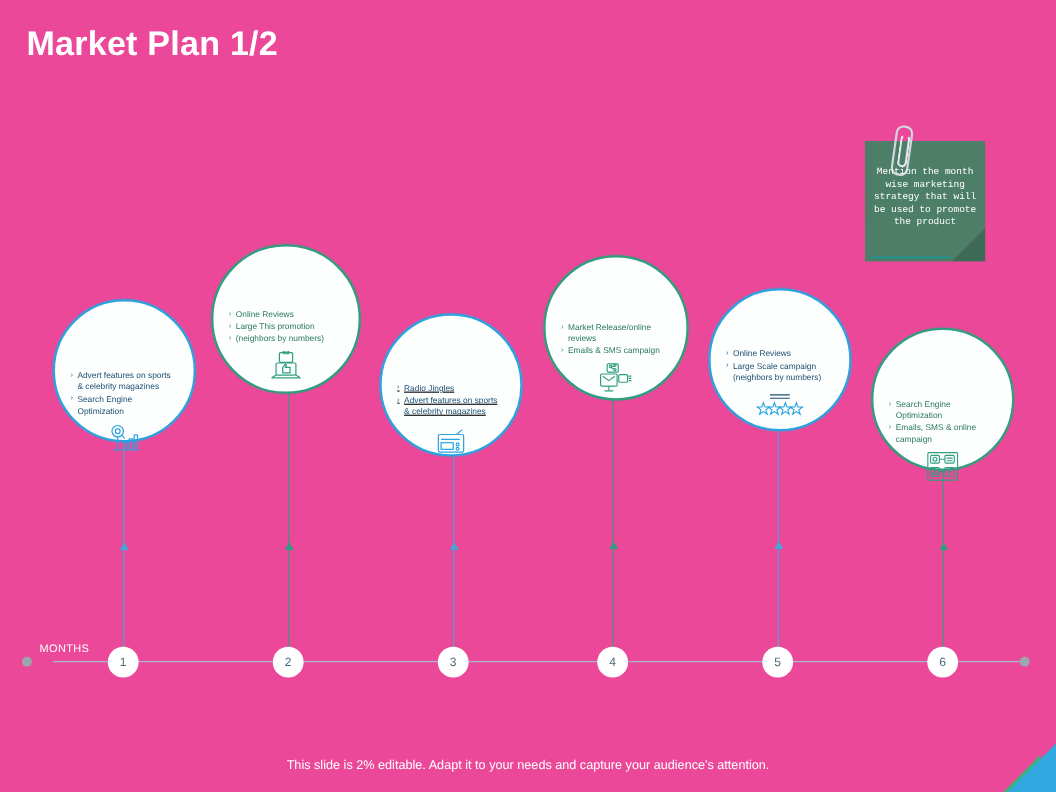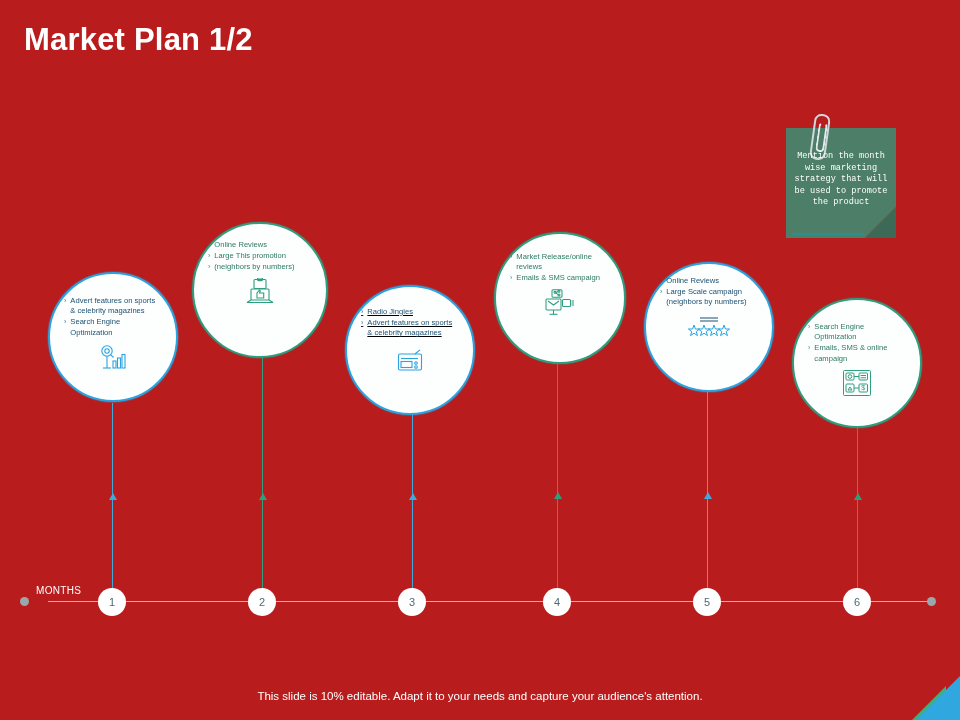--- a/index.html
+++ b/index.html
@@ -2,21 +2,21 @@
 <html><head>
 <meta charset="utf-8">
 <style>
   html,body{margin:0;padding:0;}
   body{
     width:960px;height:720px;overflow:hidden;
     background:#125a7c;
     font-family:"Liberation Sans", sans-serif;
     position:relative;
   }
-  .slide{position:absolute;inset:0;background:#b91c1c;overflow:hidden;}
+  .slide{position:absolute;inset:0;background:#ec4899;overflow:hidden;}
 
   
   .title{
     position:absolute;left:24px;top:22px;
     font-size:31px;font-weight:bold;color:#ffffff;
     letter-spacing:.2px;
   }
 
   
   .note-wrap{position:absolute;left:786px;top:128px;width:110px;height:110px;font-family:Liberation Mono, monospace;}
@@ -50,21 +50,21 @@
 
   
   .bubble{
     position:absolute;border-radius:50%;
     background:#fdfefe;
     box-sizing:border-box;
     display:flex;flex-direction:column;align-items:center;
   }
   .bubble.blue{border:2.5px solid #2aa3e0;box-shadow:0 0 0 1px rgba(42,163,224,.25);}
   .bubble.green{border:2.5px solid #2e9e7e;box-shadow:0 0 0 1px rgba(46,158,126,.22);}
-  .bullets{width:100%;padding:0 14px;box-sizing:border-box;}
+  .bullets{width:100%;padding:0 14px;box-sizing:border-box;margin-top:41px;}
   .bullet{
     display:flex;align-items:flex-start;
     font-size:7.6px;line-height:10.2px;margin-bottom:1px;
   }
   .bullet .chev{margin-right:4px;font-size:7px;line-height:10.2px;opacity:.85;}
   .blue .bullet{color:#1b4f72;}
   .green .bullet{color:#2b7a63;}
   .icon{margin-top:4px;}
 
   
@@ -325,20 +325,20 @@
   <div class="node" style="left:543px;top:588px;">
     <span>4</span>
   </div>
   <div class="node" style="left:693px;top:588px;">
     <span>5</span>
   </div>
   <div class="node" style="left:843px;top:588px;">
     <span>6</span>
   </div>
 
-  <div class="footer">This slide is 10% editable. Adapt it to your needs and capture your audience's attention.</div>
+  <div class="footer">This slide is 2% editable. Adapt it to your needs and capture your audience's attention.</div>
 
   <div class="corner">
     <div class="tri-green"></div>
     <div class="tri-blue"></div>
   </div>
 
 </div>
 
 </body></html>

